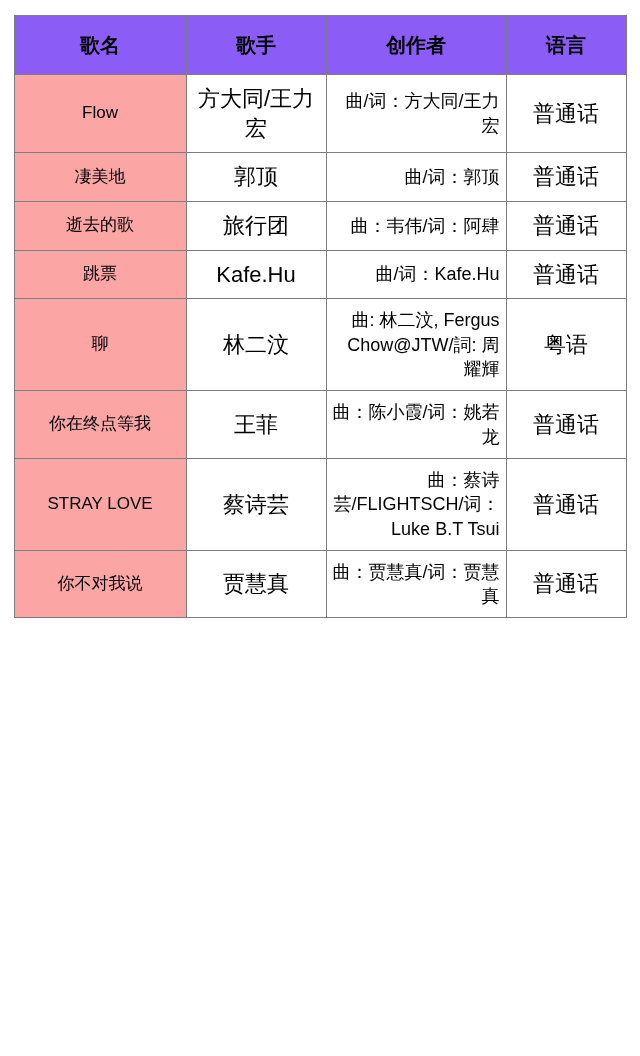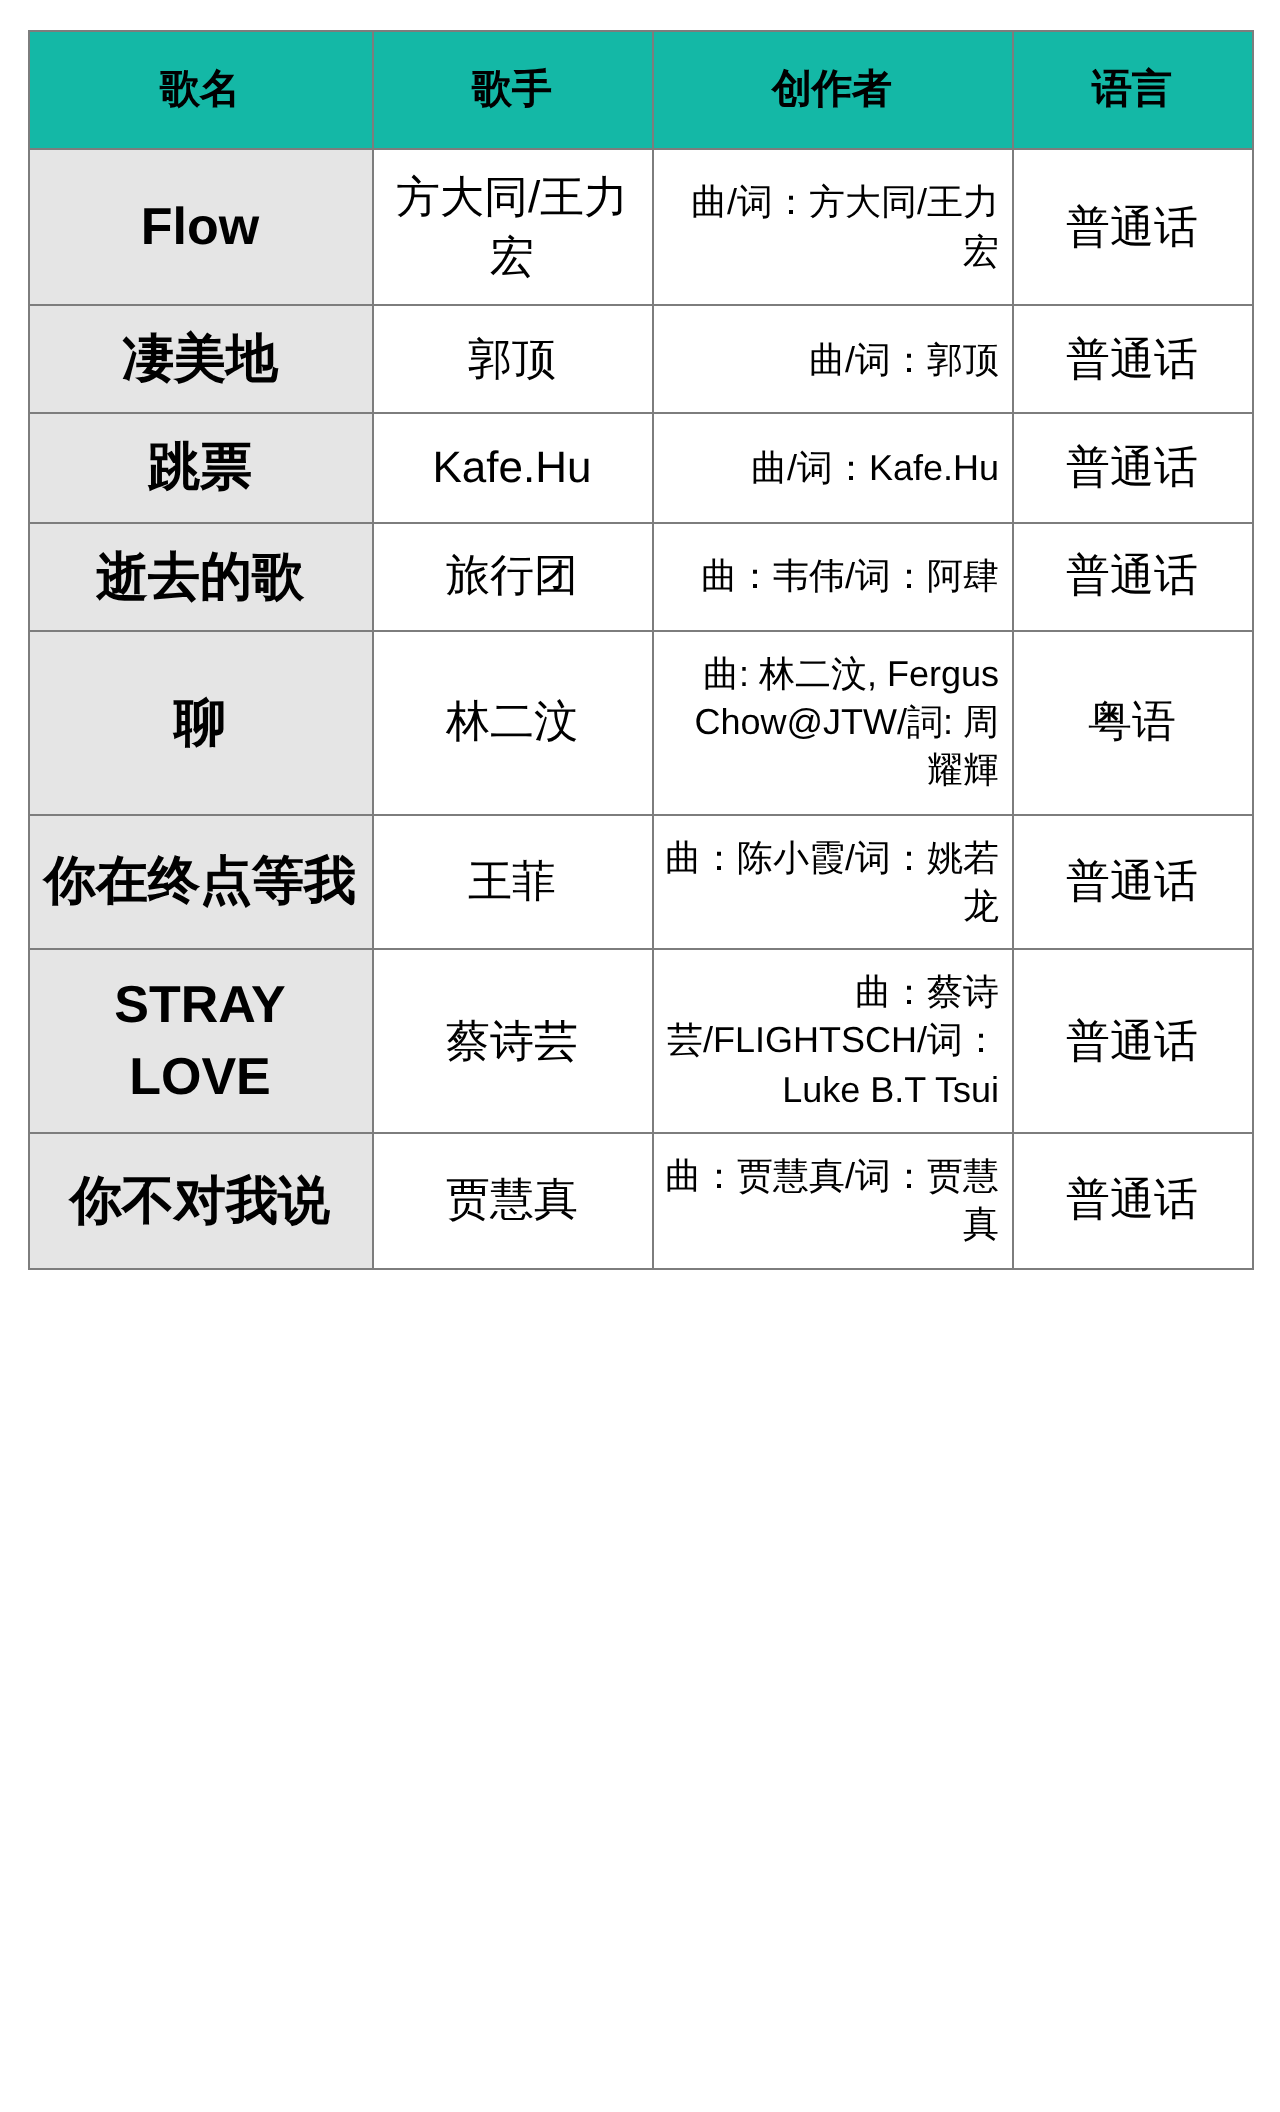--- a/index.html
+++ b/index.html
@@ -28,30 +28,30 @@
   #song-table td {
     border: 1px solid #7d7d7d;
     text-align: center;
     vertical-align: middle;
     padding: 9px 6px;
     line-height: 1.35;
     font-size: 22px;
     word-wrap: break-word;
   }
   #song-table thead th {
-    background: #14b8a6;
+    background: #8b5cf6;
     font-weight: bold;
     font-size: 20px;
     height: 46px;
     padding: 6px 4px;
   }
   #song-table tbody td.col-title {
-    background: #e5e5e5;
-    font-weight: bold;
-    font-size: 26px;
+    background: #fca5a5;
+    font-weight: normal;
+    font-size: 17px;
   }
   #song-table tbody td.col-artist,
   #song-table tbody td.col-creator,
   #song-table tbody td.col-language {
     background: #ffffff;
     font-weight: normal;
   }
   #song-table tbody td.col-creator {
     font-size: 18px;
     text-align: right;
@@ -82,29 +82,29 @@
         <td class="col-creator">曲/词：方大同/王力宏</td>
         <td class="col-language">普通话</td>
       </tr>
       <tr>
         <td class="col-title">凄美地</td>
         <td class="col-artist">郭顶</td>
         <td class="col-creator">曲/词：郭顶</td>
         <td class="col-language">普通话</td>
       </tr>
       <tr>
+        <td class="col-title">逝去的歌</td>
+        <td class="col-artist">旅行团</td>
+        <td class="col-creator">曲：韦伟/词：阿肆</td>
+        <td class="col-language">普通话</td>
+      </tr>
+      <tr>
         <td class="col-title">跳票</td>
         <td class="col-artist">Kafe.Hu</td>
         <td class="col-creator">曲/词：Kafe.Hu</td>
-        <td class="col-language">普通话</td>
-      </tr>
-      <tr>
-        <td class="col-title">逝去的歌</td>
-        <td class="col-artist">旅行团</td>
-        <td class="col-creator">曲：韦伟/词：阿肆</td>
         <td class="col-language">普通话</td>
       </tr>
       <tr>
         <td class="col-title">聊</td>
         <td class="col-artist">林二汶</td>
         <td class="col-creator">曲: 林二汶, Fergus Chow@JTW/詞: 周耀輝</td>
         <td class="col-language">粤语</td>
       </tr>
       <tr>
         <td class="col-title">你在终点等我</td>

